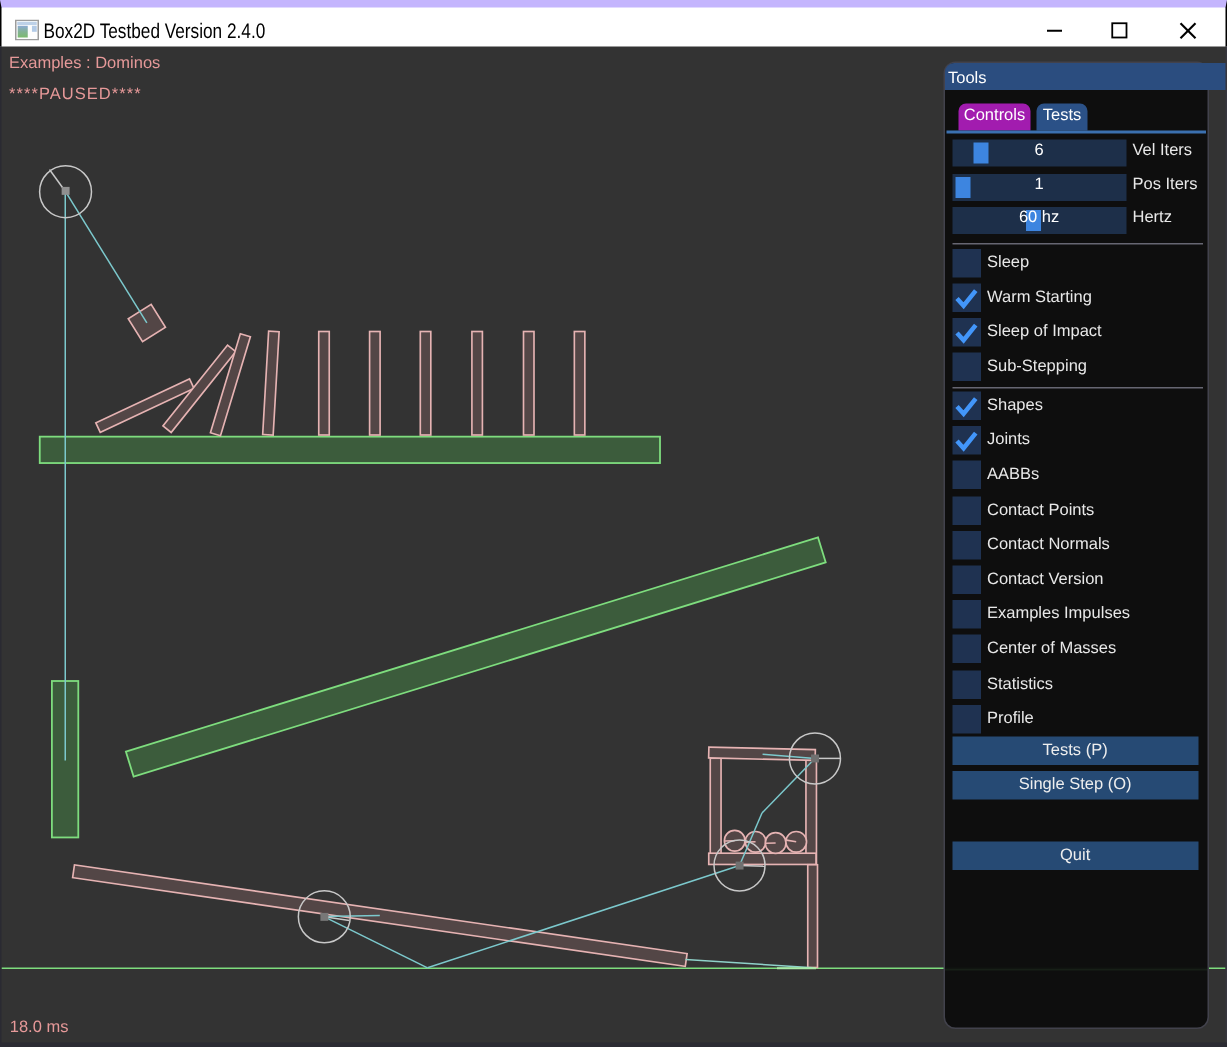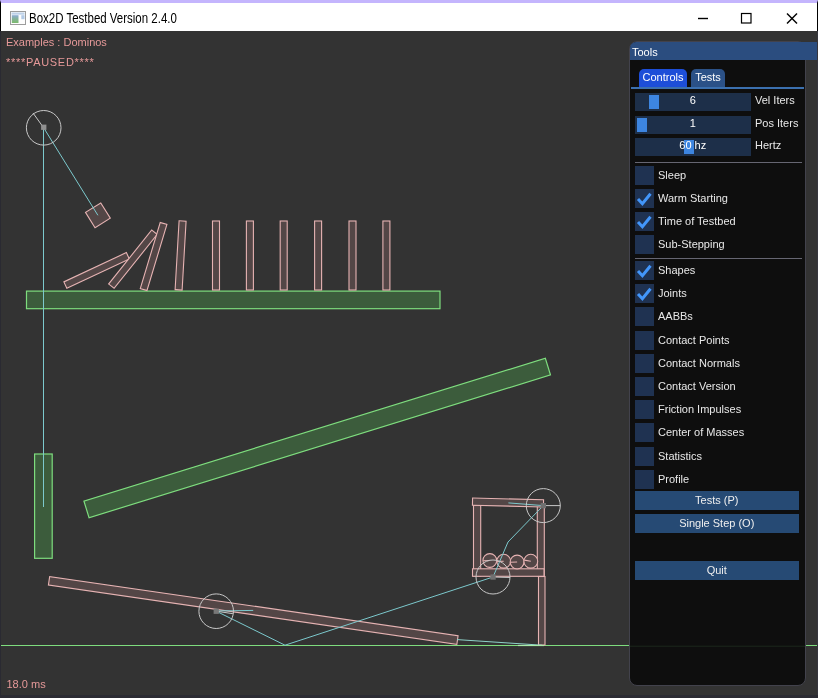--- a/index.html
+++ b/index.html
@@ -1,34 +1,34 @@
 <!DOCTYPE html>
 <html><head>
 <meta charset="utf-8">
 <style>
   html,body{margin:0;padding:0}
   body{width:818px;height:698px;position:relative;background:#333333;overflow:hidden;
        font-family:"Liberation Sans",sans-serif}
   #titlebar{position:absolute;left:0;top:0;width:818px;height:31px;background:#ffffff;
-            border-top:3px solid #c4b5fd;border-left:1px solid #000;border-right:1px solid #000;
+            border-top:5px solid #c4b5fd;border-left:1px solid #000;border-right:1px solid #000;
             box-sizing:border-box}
   #title-text{position:absolute;left:28px;top:7px;font-size:14px;color:#000;transform:scaleX(0.82);transform-origin:0 0;white-space:nowrap}
   #frame-left{position:absolute;left:0;top:31px;width:1px;height:667px;background:#2a2a32;z-index:50}
   #frame-right{position:absolute;right:0;top:31px;width:1px;height:667px;background:#36363e;z-index:50}
   #frame-bottom{position:absolute;left:0;top:695px;width:818px;height:3px;background:#2b2b33;z-index:50}
   
   #panel{position:absolute;left:629px;top:40.5px;width:177px;height:645.5px;
          background:rgba(12,12,12,0.96);border:1px solid #42424c;border-radius:8px;
          box-sizing:border-box;z-index:10}
   #panel-title{position:absolute;left:0;top:0;width:100%;height:18.2px;background:#2b4d7f;
                border-radius:6px 6px 0 0;padding-left:33px;}
   #panel-title span{position:absolute;left:2px;top:4px;font-size:11px;color:#fff}
   .tab{position:absolute;top:27.5px;height:18px;border-radius:5px 5px 0 0;color:#fff;
        font-size:11px;text-align:center;line-height:16px;white-space:nowrap}
-  #tab-controls{left:9px;width:48px;background:#1d4ed8}
+  #tab-controls{left:9px;width:48px;background:#a21caf}
   #tab-tests{left:61px;width:34px;background:#2b5187}
   #tab-line{position:absolute;left:1px;top:45.5px;width:173px;height:2px;background:#3b70af}
   .slider{position:absolute;left:5px;width:115.5px;height:18px;background:#1d2f49;color:#fff;
           font-size:11px;text-align:center;line-height:15.5px}
   .slider em{position:relative;font-style:normal;z-index:2}
   .grab{position:absolute;top:2px;width:10px;height:14px;background:#3d85e0}
   .slabel{position:absolute;left:125px;color:#e8e8e8;font-size:11px;height:18px;line-height:15.5px;white-space:nowrap}
   .sep{position:absolute;left:5px;width:167px;height:1px;background:#666672}
   .cb{position:absolute;left:5px;width:19px;height:19px;background:#1f3251}
   .cblabel{position:absolute;left:28px;color:#e8e8e8;font-size:11px;height:19px;line-height:18px;white-space:nowrap}
@@ -161,21 +161,21 @@
 
     <div class="cb" style="top:124px"></div>
     <div class="cblabel" style="top:124px">Sleep</div>
     <div class="cb" style="top:147px"><svg width="19" height="19">
         <polyline points="3,10 7.4,14.8 15.5,4.8" stroke="#4296fa" stroke-width="3" fill="none"></polyline>
       </svg></div>
     <div class="cblabel" style="top:147px">Warm Starting</div>
     <div class="cb" style="top:170px"><svg width="19" height="19">
         <polyline points="3,10 7.4,14.8 15.5,4.8" stroke="#4296fa" stroke-width="3" fill="none"></polyline>
       </svg></div>
-    <div class="cblabel" style="top:170px">Time of Testbed</div>
+    <div class="cblabel" style="top:170px">Sleep of Impact</div>
     <div class="cb" style="top:193px"></div>
     <div class="cblabel" style="top:193px">Sub-Stepping</div>
 
     <div class="sep" style="top:216.3px"></div>
 
     <div class="cb" style="top:219.4px"><svg width="19" height="19">
         <polyline points="3,10 7.4,14.8 15.5,4.8" stroke="#4296fa" stroke-width="3" fill="none"></polyline>
       </svg></div>
     <div class="cblabel" style="top:219.4px">Shapes</div>
     <div class="cb" style="top:242.6px"><svg width="19" height="19">
@@ -184,21 +184,21 @@
     <div class="cblabel" style="top:242.6px">Joints</div>
     <div class="cb" style="top:265.8px"></div>
     <div class="cblabel" style="top:265.8px">AABBs</div>
     <div class="cb" style="top:289px"></div>
     <div class="cblabel" style="top:289px">Contact Points</div>
     <div class="cb" style="top:312.2px"></div>
     <div class="cblabel" style="top:312.2px">Contact Normals</div>
     <div class="cb" style="top:335.4px"></div>
     <div class="cblabel" style="top:335.4px">Contact Version</div>
     <div class="cb" style="top:358.6px"></div>
-    <div class="cblabel" style="top:358.6px">Friction Impulses</div>
+    <div class="cblabel" style="top:358.6px">Examples Impulses</div>
     <div class="cb" style="top:381.8px"></div>
     <div class="cblabel" style="top:381.8px">Center of Masses</div>
     <div class="cb" style="top:405px"></div>
     <div class="cblabel" style="top:405px">Statistics</div>
     <div class="cb" style="top:428.2px"></div>
     <div class="cblabel" style="top:428.2px">Profile</div>
 
     <div class="btn" style="top:449px">Tests (P)</div>
     <div class="btn" style="top:472.4px">Single Step (O)</div>
     <div class="btn" style="top:519.2px">Quit</div>

